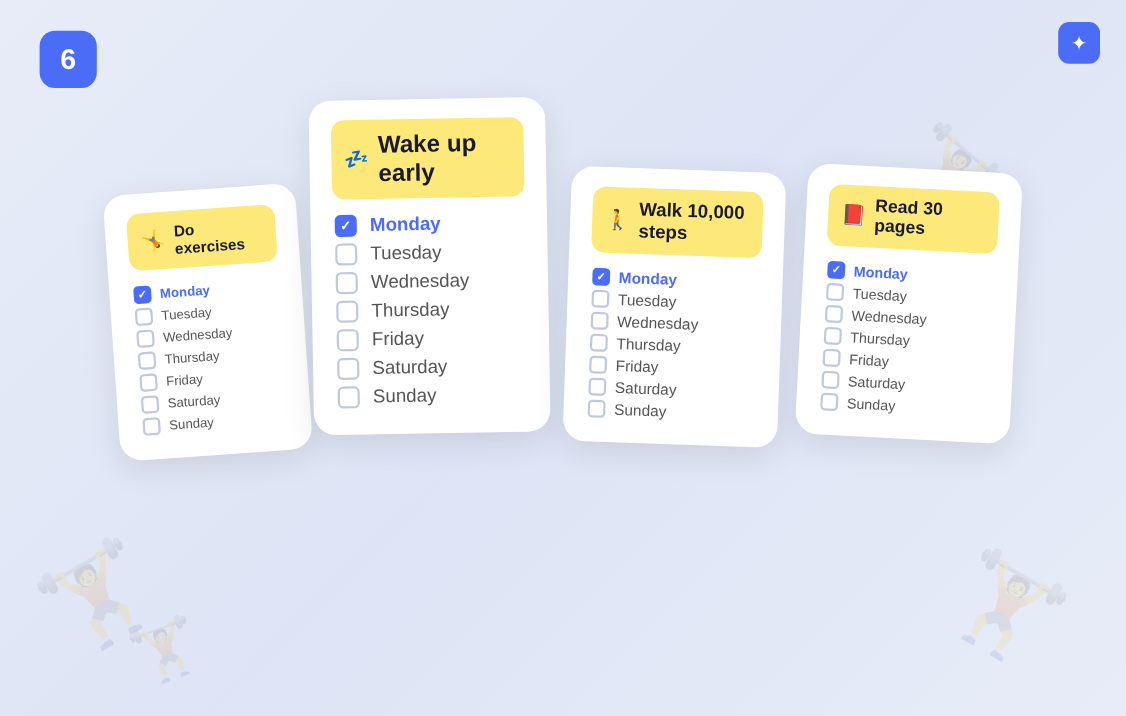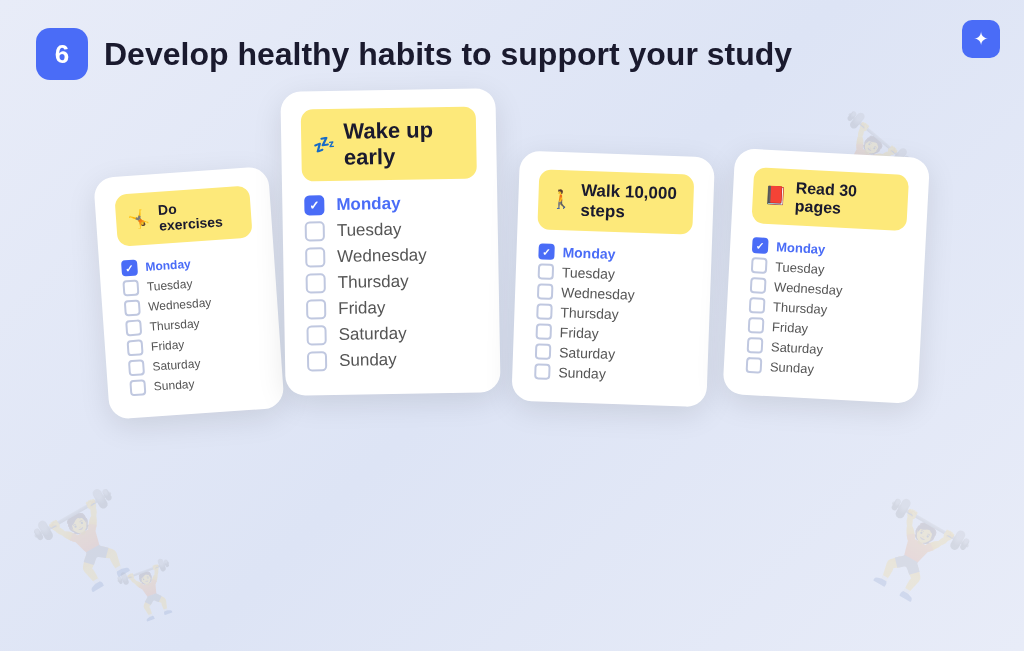--- a/index.html
+++ b/index.html
@@ -197,21 +197,20 @@
 <div class="bg-deco bg-deco-2">🏋️</div>
 <div class="bg-deco bg-deco-3">🏋️</div>
 <div class="bg-deco bg-deco-4">🏋️</div>
 
 <div class="top-right-icon">✦</div>
 
 <div class="header">
   <div class="step-badge">
     <span>6</span>
   </div>
-  <h1 class="header-title">Develop healthy habits to support your study</h1>
 </div>
 
 <div class="cards-container" id="cards-container">
 <div class="habit-card small">
       <div class="card-header">
         <span class="card-header-emoji">🤸</span>
         <span class="card-header-title">Do exercises</span>
       </div>
       <div class="day-list">
         <div class="day-item">

